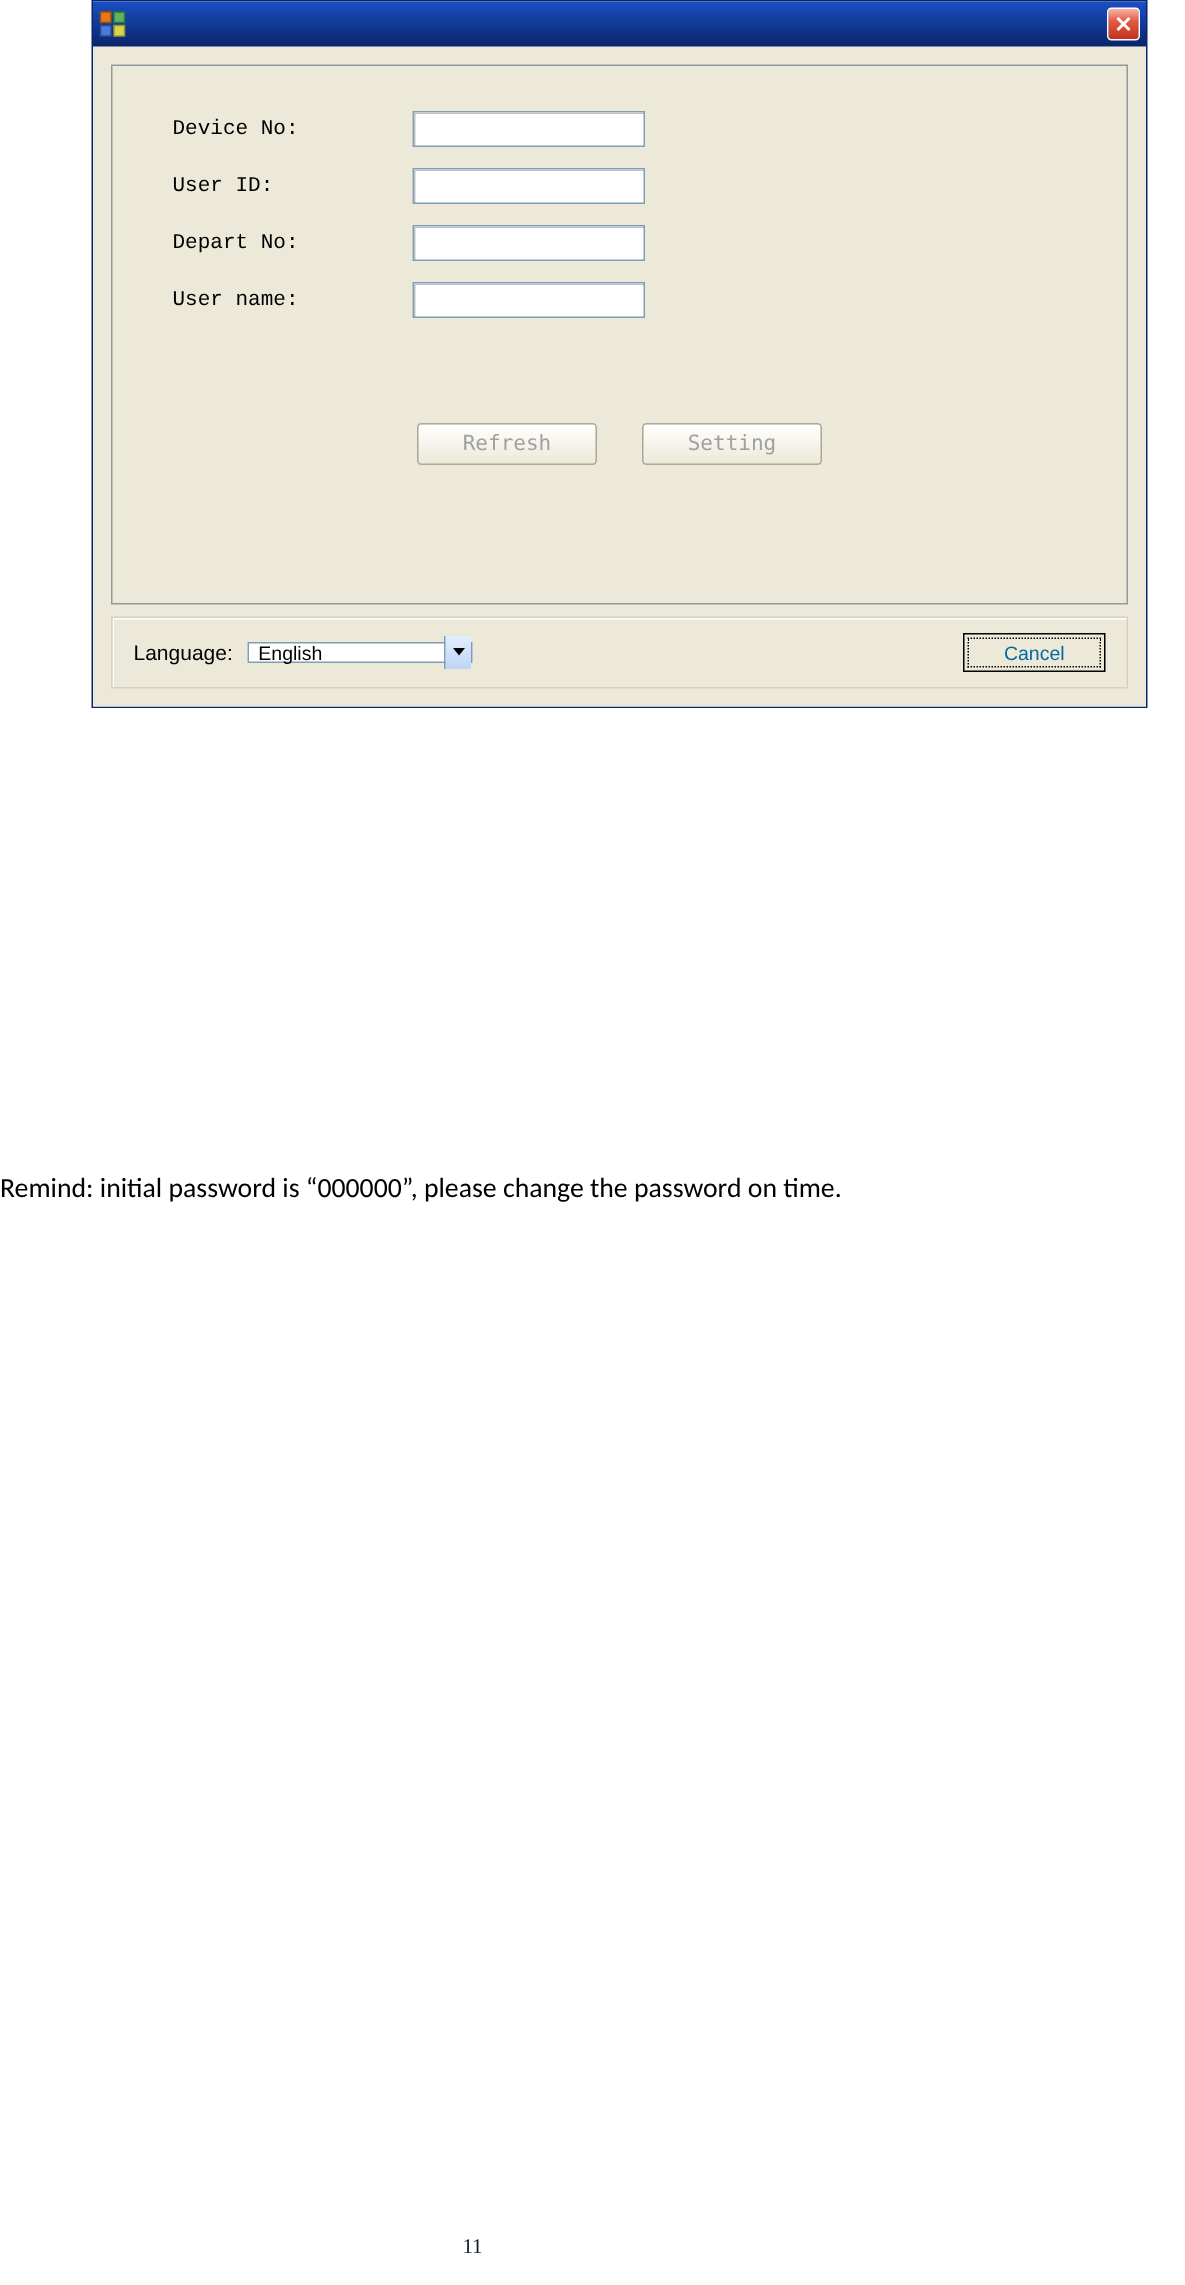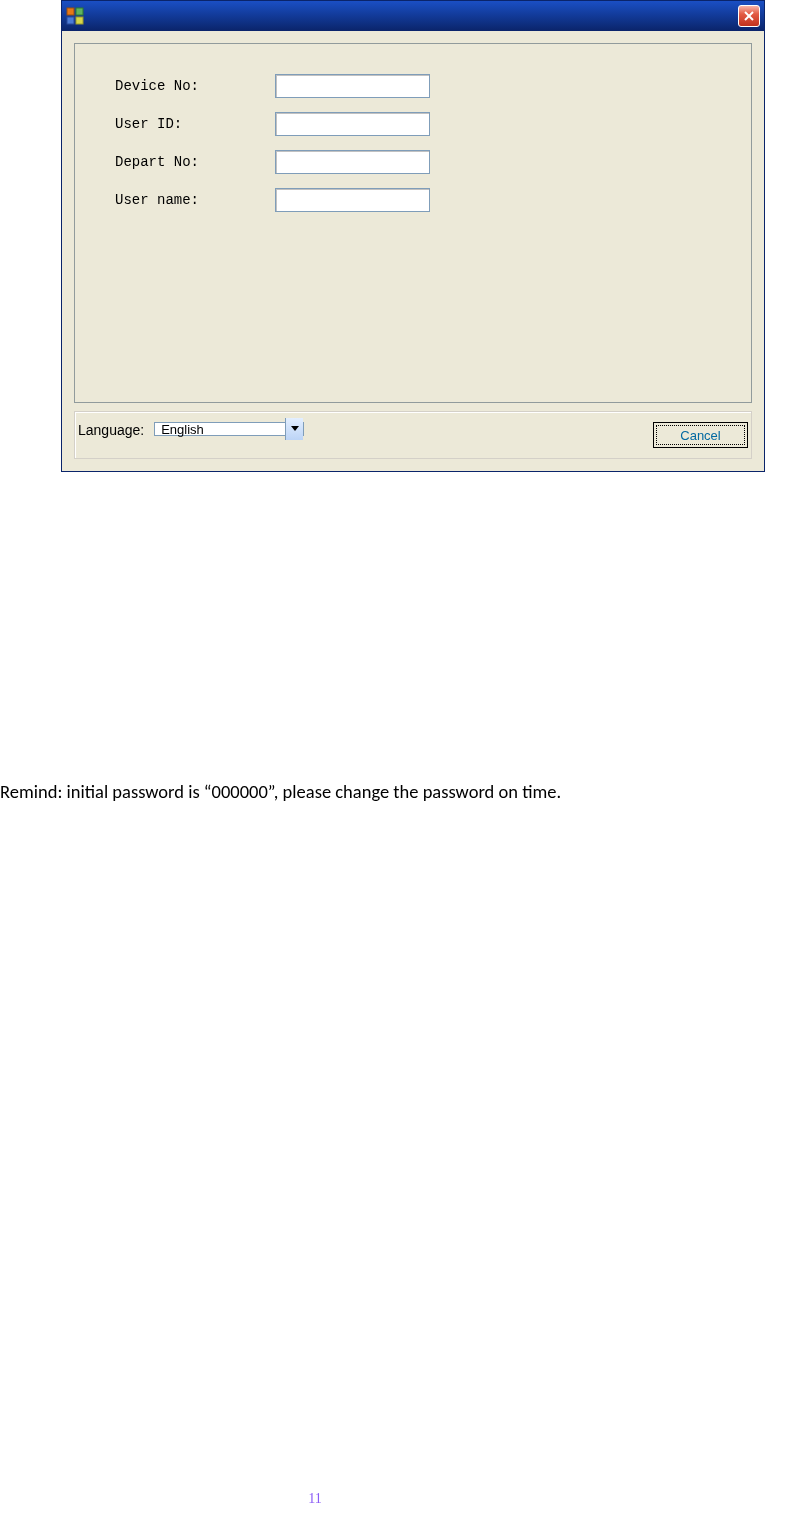--- a/index.html
+++ b/index.html
@@ -183,24 +183,24 @@
       border: 1px solid #aca899;
       border-radius: 3px;
       font-family: "SimSun", "NSimSun", monospace;
       font-size: 14px;
       color: #a0a0a0;
       cursor: default;
     }
     .bottom-bar {
       border: 1px solid #d4d0c8;
       box-shadow: inset 1px 1px 0 #fff;
-      padding: 10px 3px;
+      padding: 10px 14px;
       margin-top: 8px;
       display: flex;
-      align-items: flex-start;
+      align-items: center;
     }
     .lang-lbl {
       font-size: 14px;
       color: #000;
       margin-right: 10px;
     }
     .combo {
       width: 150px;
       height: 14px;
       border: 1px solid #7f9db9;
@@ -239,21 +239,21 @@
       color: #000;
     }
     .page-number {
       position: absolute;
       bottom: 16px;
       left: 0;
       width: 630px;
       text-align: center;
       font-family: "Times New Roman", serif;
       font-size: 14px;
-      color: #8b5cf6;
+      color: #0f172a;
     }
   </style>
 </head>
 <body>
 
 <div class="page-wrap">
   <div class="window">
     <div class="titlebar">
       <span class="title-icon">
         <svg viewBox="0 0 18 18">
@@ -285,20 +285,24 @@
             <input type="text" class="text-input" value="" style="">
           </div>
           <div class="form-row">
             <span class="form-lbl">Depart No:</span>
             <input type="text" class="text-input" value="" style="">
           </div>
           <div class="form-row">
             <span class="form-lbl">User name:</span>
             <input type="text" class="text-input" value="" style="">
           </div>
+          <div class="panel-btns">
+            <button class="panel-btn">Refresh</button>
+            <button class="panel-btn">Setting</button>
+          </div>
         </div>
       </div>
 
       <div class="bottom-bar">
         <span class="lang-lbl">Language:</span>
         <div class="combo">
           <span class="combo-text">English</span>
           <span class="combo-arrow">
             <svg width="8" height="6" viewBox="0 0 8 6">
                 <polygon points="0,0 8,0 4,5" fill="#000"></polygon>

